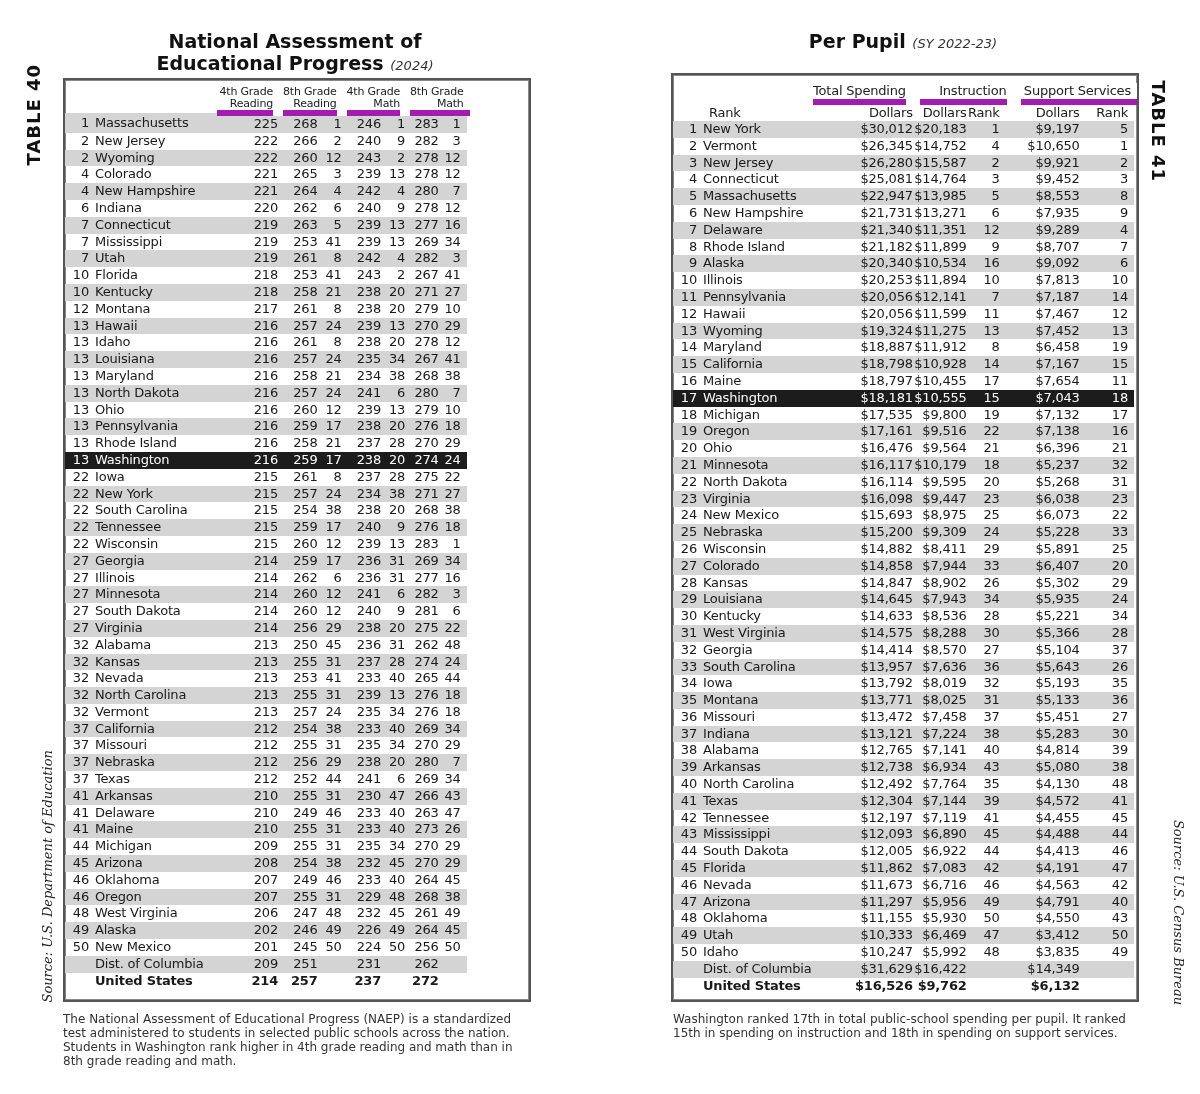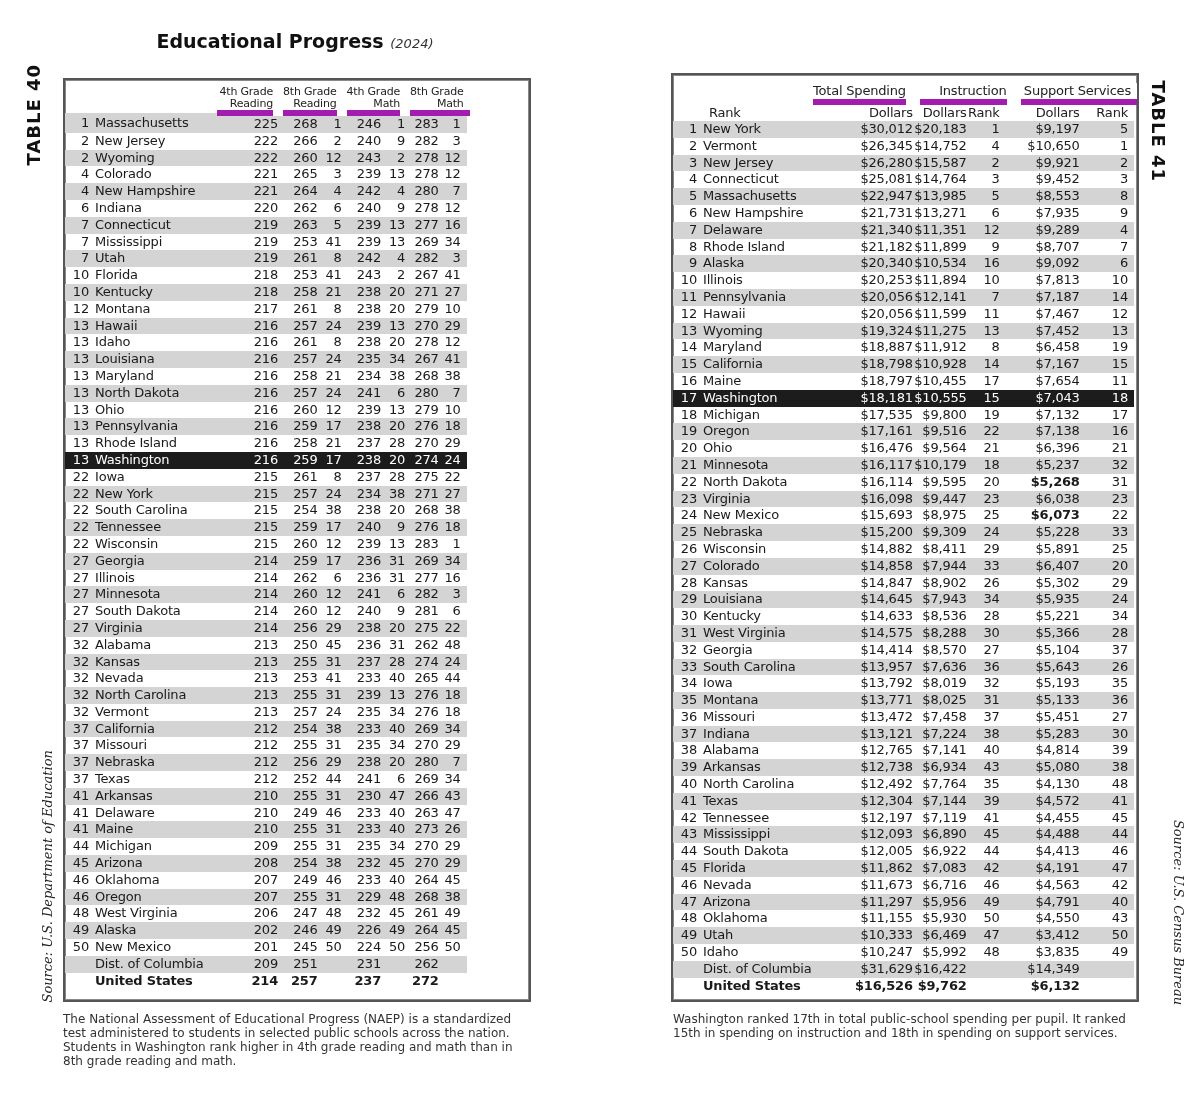--- a/index.html
+++ b/index.html
@@ -25,20 +25,21 @@
   .source { position: absolute; font-family: "DejaVu Serif", "Liberation Serif", serif; font-style: italic; font-size: 13px; white-space: nowrap; color: #222; }
   .note { position: absolute; font-size: 12px; line-height: 14px; color: #333; }
 </style>
 </head>
 <body>
 
 <div class="panel" id="left-panel">
   <div class="side-label" style="left:-12px; top:110px; transform: rotate(-90deg); transform-origin: 50% 50%; width:90px; text-align:center;">TABLE 40</div>
 
   <div class="title" style="left:60px; width:470px; top:30px;">
+    <div>National Assessment of</div>
     <div>
       <span>Educational Progress</span>
       <span class="sub">(2024)</span>
     </div>
   </div>
 
   <div class="box" style="left:63px; top:78px; width:464px; height:920px;">
 
     <table style="position: static; top: 6px; left: 0px; right: 0px; width: auto; margin-top: 6px;">
       <thead>
@@ -640,20 +641,24 @@
     </table>
   </div>
 
   <div class="source" style="left:-78px; top:870px; transform: rotate(-90deg); width:250px; text-align:center;">Source: U.S. Department of Education</div>
 
   <div class="note" style="left:63px; top:1012px; width:470px;">The National Assessment of Educational Progress (NAEP) is a standardized test administered to students in selected public schools across the nation. Students in Washington rank higher in 4th grade reading and math than in 8th grade reading and math.</div>
 </div>
 
 <div class="panel" id="right-panel">
   <div class="title" style="left:70px; width:466px; top:30px;">
+    <div>
+      <span>Per Pupil</span>
+      <span class="sub">(SY 2022-23)</span>
+    </div>
   </div>
 
   <div class="side-label" style="left:513px; top:115px; transform: rotate(90deg); width:90px; text-align:center;">TABLE 41</div>
 
   <div class="box" style="left:71px; top:73px; width:464px; height:925px;">
     <table style="margin-top:8px;">
       <thead>
         <tr>
           <th style="width:28px"></th>
           <th style="width:110px"></th>
@@ -860,39 +865,39 @@
             <td class="num" style="padding-right: 14px;">18</td>
             <td class="num" style="padding-right: 8px;">$5,237</td>
             <td class="num" style="padding-right: 6px;">32</td>
           </tr>
           <tr class="even">
             <td class="rk">22</td>
             <td>North Dakota</td>
             <td class="num">$16,114</td>
             <td class="num">$9,595</td>
             <td class="num" style="padding-right: 14px;">20</td>
-            <td class="num" style="padding-right: 8px; font-weight: bold;">$5,268</td>
+            <td class="num" style="padding-right: 8px;">$5,268</td>
             <td class="num" style="padding-right: 6px;">31</td>
           </tr>
           <tr class="odd">
             <td class="rk">23</td>
             <td>Virginia</td>
             <td class="num">$16,098</td>
             <td class="num">$9,447</td>
             <td class="num" style="padding-right: 14px;">23</td>
             <td class="num" style="padding-right: 8px;">$6,038</td>
             <td class="num" style="padding-right: 6px;">23</td>
           </tr>
           <tr class="even">
             <td class="rk">24</td>
             <td>New Mexico</td>
             <td class="num">$15,693</td>
             <td class="num">$8,975</td>
             <td class="num" style="padding-right: 14px;">25</td>
-            <td class="num" style="padding-right: 8px; font-weight: bold;">$6,073</td>
+            <td class="num" style="padding-right: 8px;">$6,073</td>
             <td class="num" style="padding-right: 6px;">22</td>
           </tr>
           <tr class="odd">
             <td class="rk">25</td>
             <td>Nebraska</td>
             <td class="num">$15,200</td>
             <td class="num">$9,309</td>
             <td class="num" style="padding-right: 14px;">24</td>
             <td class="num" style="padding-right: 8px;">$5,228</td>
             <td class="num" style="padding-right: 6px;">33</td>

